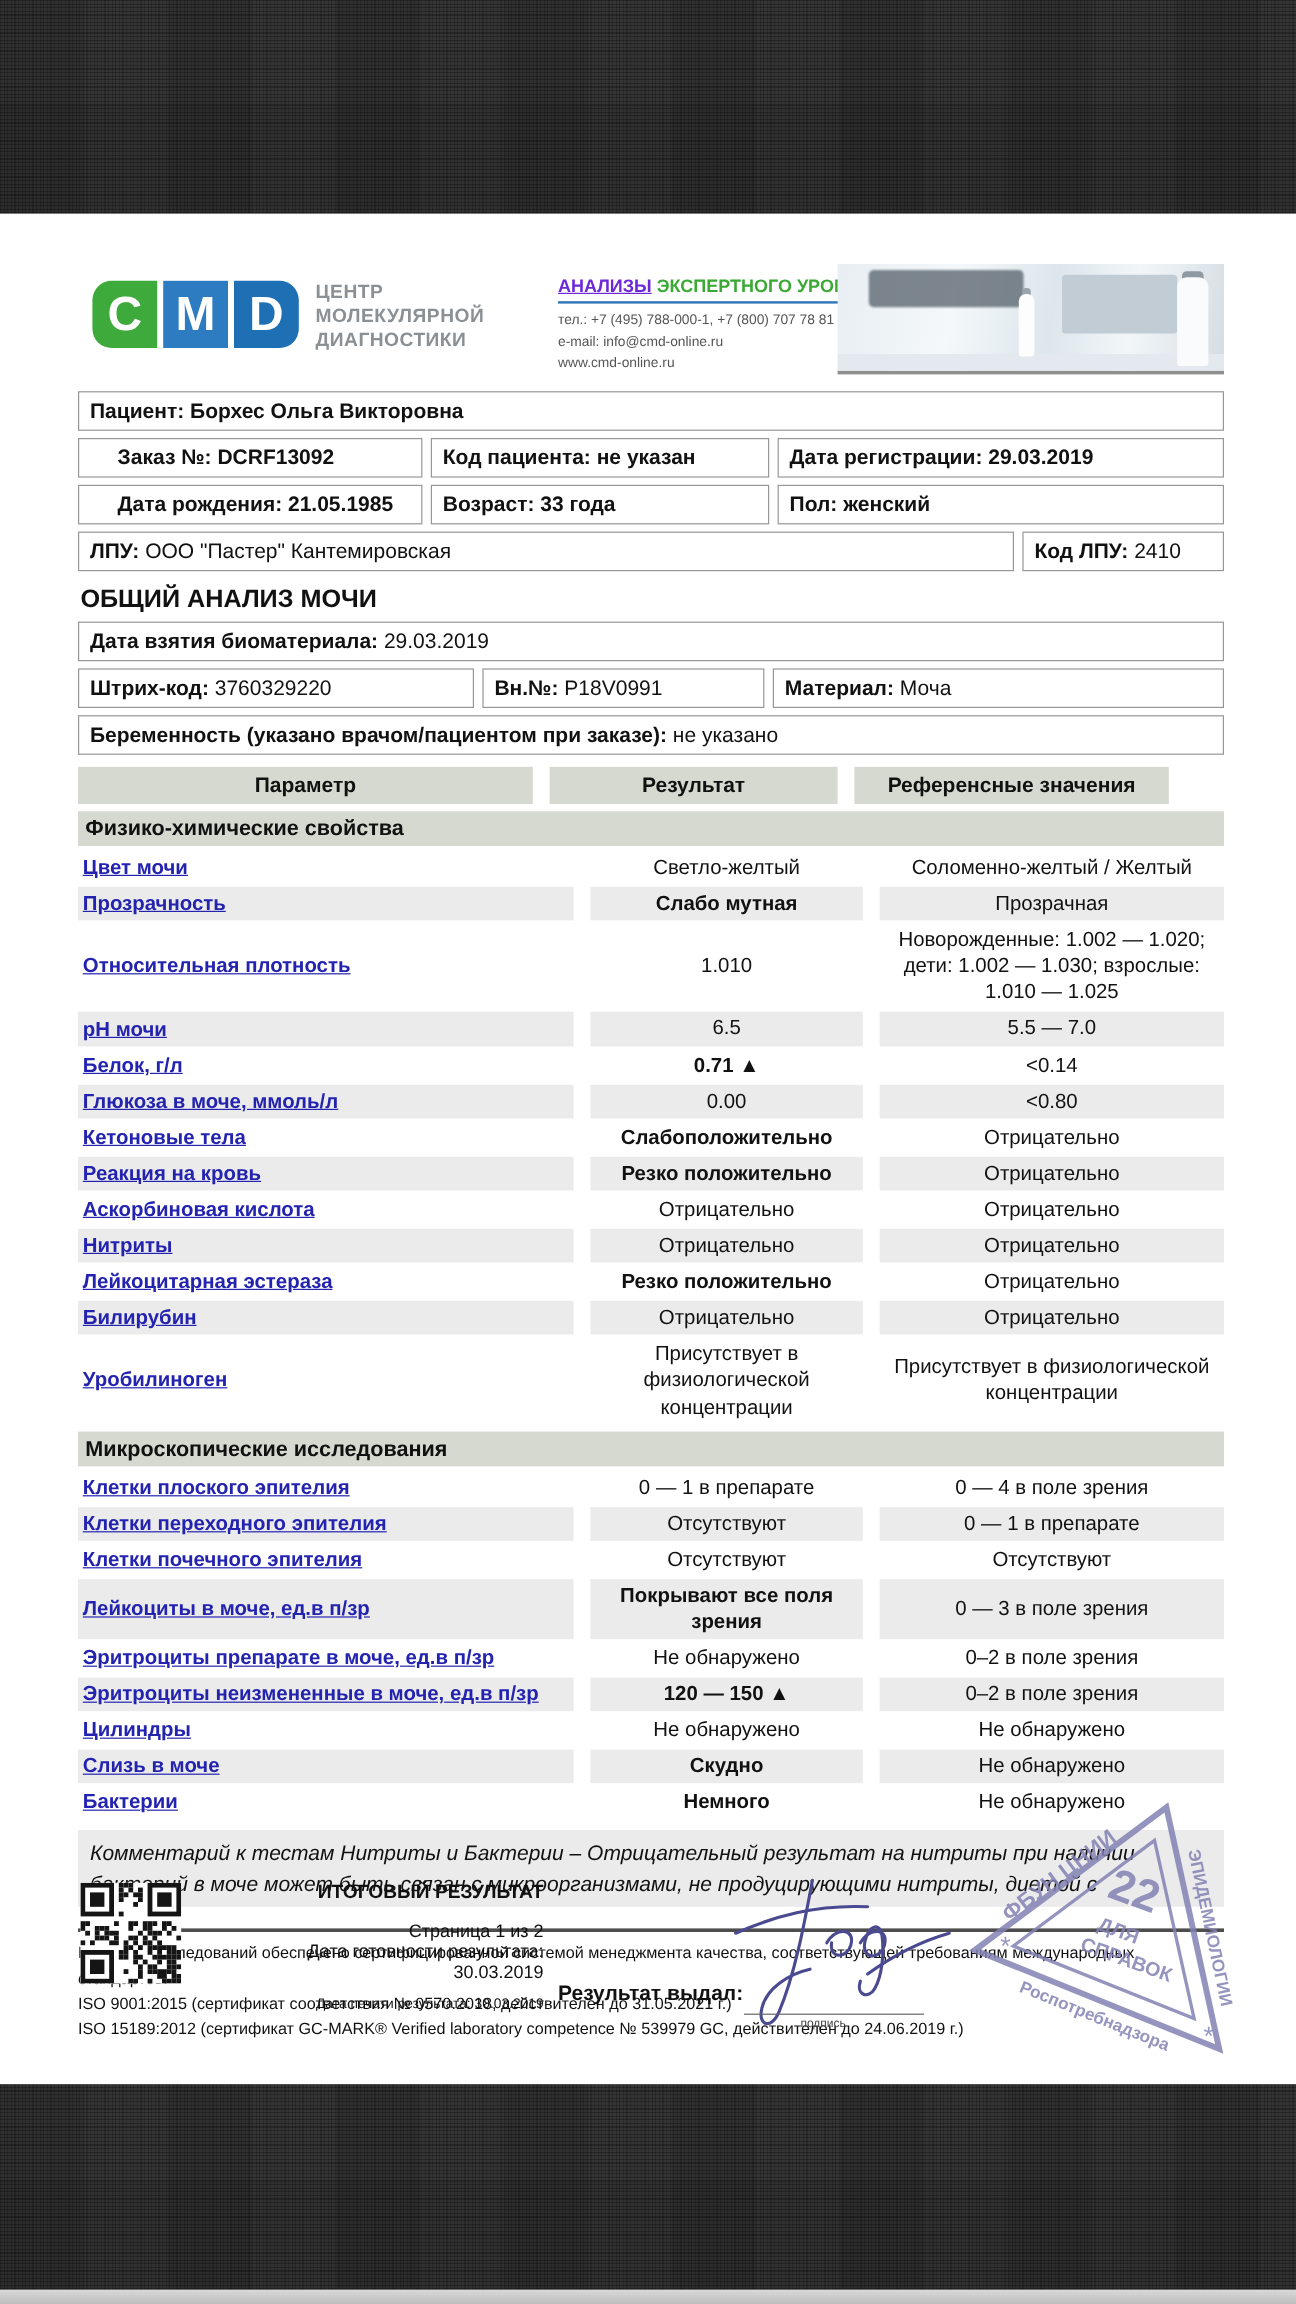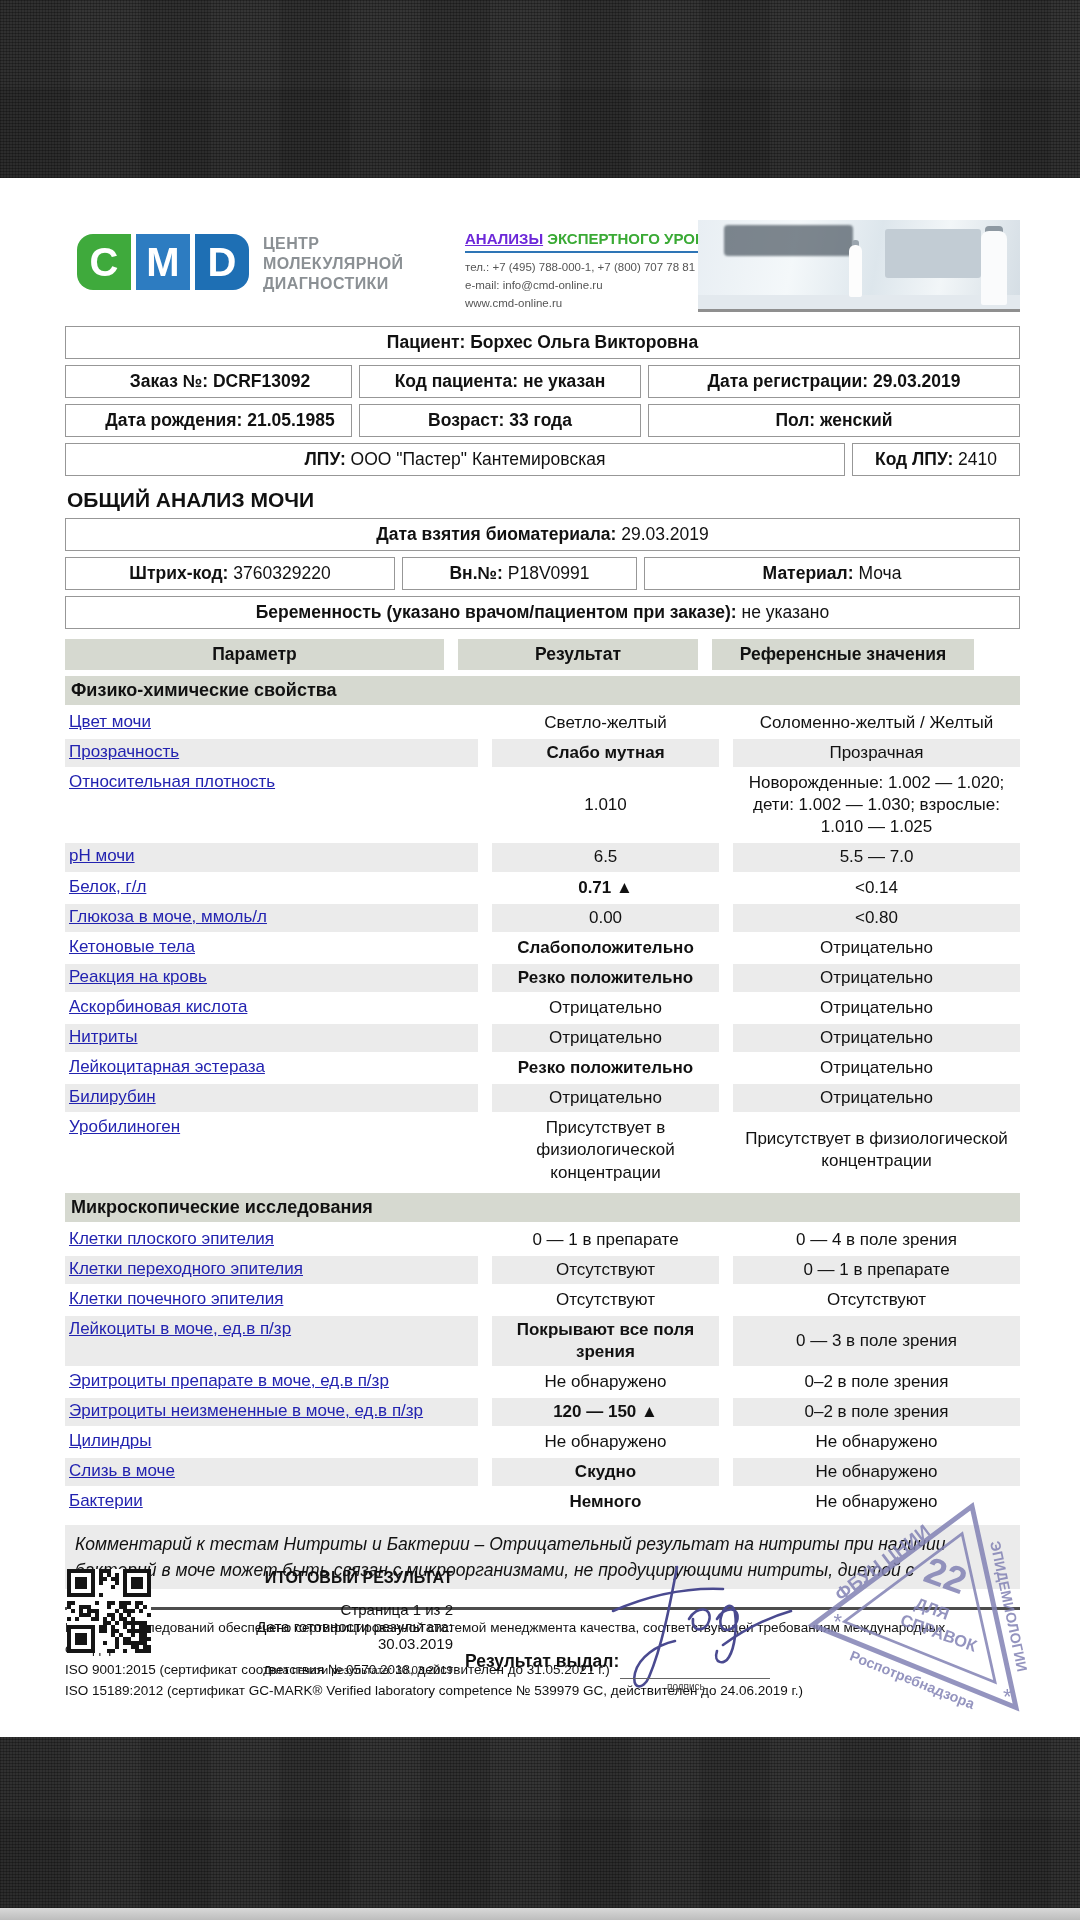--- a/index.html
+++ b/index.html
@@ -44,36 +44,36 @@
     background:linear-gradient(100deg,#e8eef3 0%,#f4f8fa 30%,#dde6ec 55%,#f2f6f8 75%,#d4dde4 100%); }
   .photo .m1 { position:absolute; left:8%; top:6%; width:40%; height:34%; background:#55606a; opacity:.75; border-radius:4px; filter:blur(1px); }
   .photo .m2 { position:absolute; left:58%; top:10%; width:30%; height:55%; background:#c2ccd4; border-radius:3px; }
   .photo .p1 { position:absolute; left:47%; top:28%; width:13px; height:52px; background:#fdfdfd; border-radius:6px 6px 2px 2px; box-shadow:0 -8px 0 -3px #9aa4ad; }
   .photo .p2 { position:absolute; left:88%; top:12%; width:26px; height:74px; background:#fafbfc; border-radius:8px 8px 2px 2px; box-shadow:0 -9px 0 -4px #8e99a2; }
   .photo .tbl { position:absolute; left:0; bottom:0; width:100%; height:16%; background:#e3e9ee; }
 
   
   .irow { display:flex; gap:7px; margin-top:6px; }
   .cell { border:1px solid #979797; padding:5px 9px; font-size:17.5px; background:#fff;
-    white-space:nowrap; overflow:hidden;text-align:center; }
+    white-space:nowrap; overflow:hidden; }
   .cell .lb { font-weight:bold; }
   .cell .vb { font-weight:bold; }
   .w-full { width:955px; }
   .w-a1 { width:287px;padding-left:32px; } .w-a2 { width:282px; } .w-a3 { width:372px; }
   .w-l1 { width:780px; } .w-l2 { width:168px; }
   .w-b1 { width:330px; } .w-b2 { width:235px; } .w-b3 { width:376px; }
 
   .test-title { font-size:21px; font-weight:bold; margin:12px 0 2px 2px; }
 
   
   .rt { margin-top:10px; }
   .t-head { display:flex; gap:14px; margin-bottom:4px; }
   .t-head div { background:#d6d9d0; font-weight:bold; font-size:17.5px; text-align:center; padding:5px 0; }
   .t-row { display:flex; gap:14px; margin-top:2px; align-items:stretch; }
-  .c1 { width:413px; display:flex; padding:3px 2px 3px 4px; }
+  .c1 { width:413px; display:flex; align-items:center; padding:3px 2px 3px 4px;font-weight:bold; }
   .c2 { width:227px; display:flex; align-items:center; justify-content:center; text-align:center; padding:3px 4px; font-size:17px; line-height:1.3; }
   .c3 { width:287px; display:flex; align-items:center; justify-content:center; text-align:center; padding:3px 4px; font-size:17px; line-height:1.3; }
   .h1 { width:379px; } .h2 { width:240px; } .h3 { width:262px; }
   .sh { background:#ebebeb; }
   .b { font-weight:bold; }
   .plink { color:#2323b0; text-decoration:underline; font-size:17px; cursor:pointer; }
   .sec-row { background:#d6d9d0; font-weight:bold; font-size:18px; padding:4px 6px; margin:6px 0 4px; width:955px; }
 
   .comment { background:#ebebeb; font-style:italic; font-size:17.5px; line-height:1.5;
     padding:6px 10px; margin-top:8px; width:955px; }

